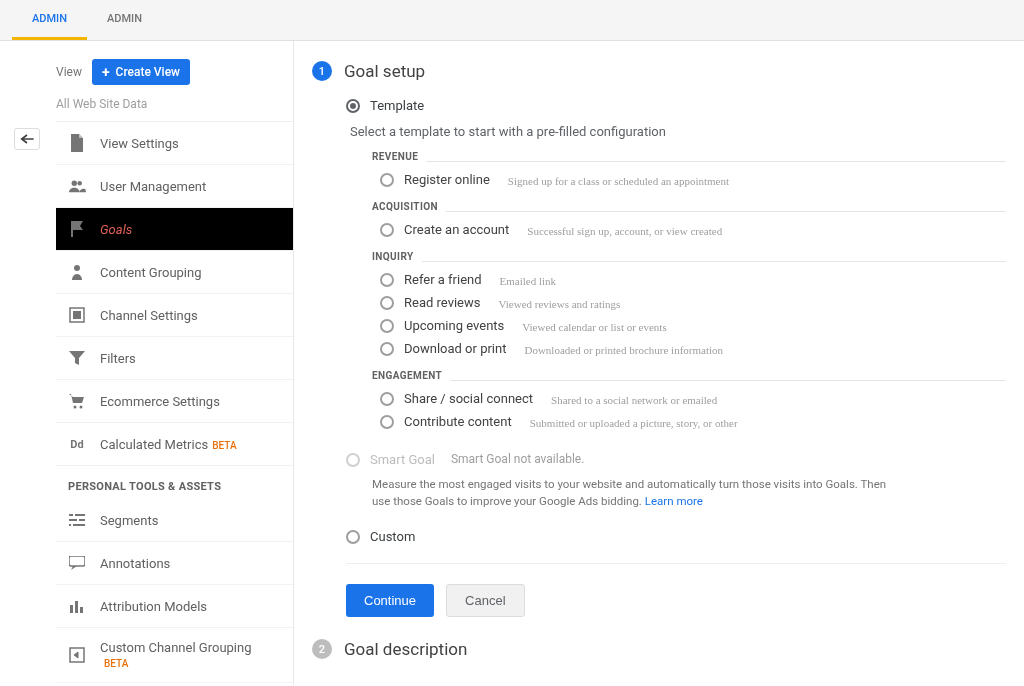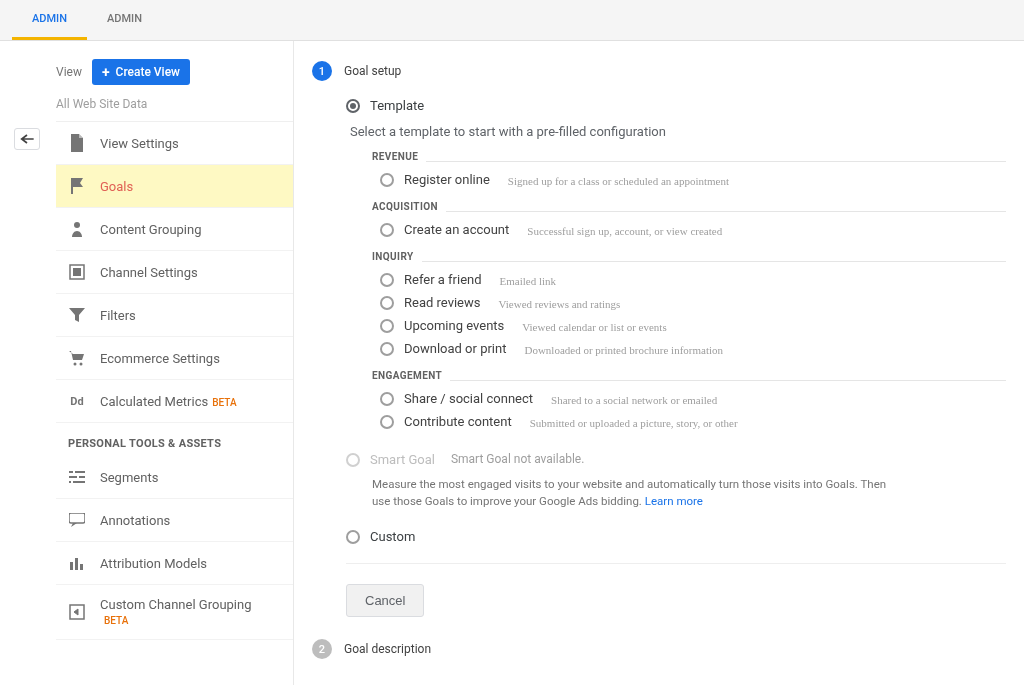--- a/index.html
+++ b/index.html
@@ -14,35 +14,35 @@
     .back-collapse { position: absolute; left: 14px; top: 128px; width: 26px; height: 22px; border: 1px solid #dadce0; border-radius: 3px; background: #fff; display: flex; align-items: center; justify-content: center; cursor: pointer; }
     
     .sidebar { width: 246px; padding: 18px 0 18px 8px; border-right: 1px solid #e8e8e8; margin-left: 48px; overflow-y: auto; }
     .sidebar-header-row { display: flex; align-items: center; gap: 10px; padding: 0 6px 6px 0; }
     .view-label { color: #757575; font-size: 12px; }
     .create-view-btn { display: inline-flex; align-items: center; gap: 6px; background: #1a73e8; color: #fff; border-radius: 3px; padding: 5px 10px; font-size: 12px; font-weight: 500; cursor: pointer; }
     .create-view-btn .plus { font-size: 14px; font-weight: 700; }
     .subheader { font-size: 12px; color: #9e9e9e; padding: 6px 6px 10px 0; border-bottom: 1px solid #efefef; }
     
     .nav-item { display: flex; align-items: center; gap: 14px; padding: 12px 12px; cursor: pointer; color: #616161; }
-    .nav-item.active { background: #fef9c3; color: #e06055; }
+    .nav-item.active { background: #000000; color: #e06055; font-style: italic; }
     .nav-divider { border-bottom: 1px solid #f2f2f2; }
     .nav-icon { width: 18px; height: 18px; display: flex; align-items: center; justify-content: center; color: #757575; flex-shrink: 0; text-align: right; }
     .nav-item.active .nav-icon { color: #757575; }
     .nav-label { font-size: 13px; }
     .beta-badge { color: #e8710a; font-size: 10px; font-weight: 500; margin-left: 4px; }
     .section-header { font-size: 11px; font-weight: 700; color: #616161; padding: 14px 12px 6px; letter-spacing: 0.3px; }
     
     .content { flex: 1; padding: 20px 18px 20px 18px; overflow-y: auto; position: relative; }
     
     .step { display: flex; align-items: center; gap: 12px; margin-bottom: 8px; }
     .step-circle { width: 20px; height: 20px; border-radius: 50%; display: flex; align-items: center; justify-content: center; font-size: 11px; font-weight: 500; }
     .step-circle.active { background: #1a73e8; color: #fff; }
     .step-circle.inactive { background: #bdbdbd; color: #fff; }
-    .step-title { font-size: 12px; color: #424242; }
+    .step-title { font-size: 17px; color: #424242; }
     
     .goal-body { padding-left: 34px; padding-top: 4px; padding-bottom: 12px; }
     
     .radio-row { display: flex; align-items: flex-start; gap: 10px; padding: 5px 0; }
     .radio { width: 14px; height: 14px; border: 2px solid #9e9e9e; border-radius: 50%; flex-shrink: 0; cursor: pointer; position: relative; margin-top: 1px; }
     .radio.selected { border-color: #5f6368; }
     .radio.selected::after { content: ""; position: absolute; width: 6px; height: 6px; background: #5f6368; border-radius: 50%; top: 2px; left: 2px; }
     .radio.disabled { border-color: #d0d0d0; cursor: default; }
     .radio-label { font-size: 13px; color: #3c4043; }
     .radio-label.disabled { color: #bdbdbd; }
@@ -97,20 +97,30 @@
     <div class="subheader">All Web Site Data</div>
 
     <div class="nav-item nav-divider">
       <span class="nav-icon">
           <svg width="16" height="18" viewBox="0 0 16 18">
             <path fill="#757575" d="M2 0h8l4 4v14H2V0z"></path>
             <path fill="#fff" d="M10 0v4h4" opacity="0.5"></path>
           </svg>
         </span>
       <span class="nav-label">View Settings</span>
+    </div>
+    <div class="nav-item nav-divider">
+      <span class="nav-icon">
+          <svg width="20" height="14" viewBox="0 0 20 14">
+            <circle cx="7" cy="4" r="3" fill="#757575"></circle>
+            <circle cx="13" cy="4" r="2.5" fill="#757575"></circle>
+            <path fill="#757575" d="M1 14c0-3 3-5 6-5s6 2 6 5H1zm12 0c0-2 1-4 5-4 1 0 2 1 2 4h-7z"></path>
+          </svg>
+        </span>
+      <span class="nav-label">User Management</span>
     </div>
     <div class="nav-item nav-divider active">
       <span class="nav-icon">
           <svg width="16" height="16" viewBox="0 0 16 16">
             <path fill="#757575" d="M2 0v16h2V9h10l-3-4 3-5H4V0H2z"></path>
           </svg>
         </span>
       <span class="nav-label">Goals</span>
     </div>
     <div class="nav-item nav-divider">
@@ -291,20 +301,21 @@
           <span class="learn-more">Learn more</span>
         </div>
       </div>
 
       <div class="radio-row" style="padding-top:14px">
         <span class="radio"></span>
         <span class="radio-label">Custom</span>
       </div>
 
       <div class="button-row">
+        <button class="btn-primary">Continue</button>
         <button class="btn-secondary">Cancel</button>
       </div>
     </div>
 
     <div class="later-steps">
       <div class="step">
         <div class="step-circle inactive">2</div>
         <div class="step-title">Goal description</div>
       </div>
 

